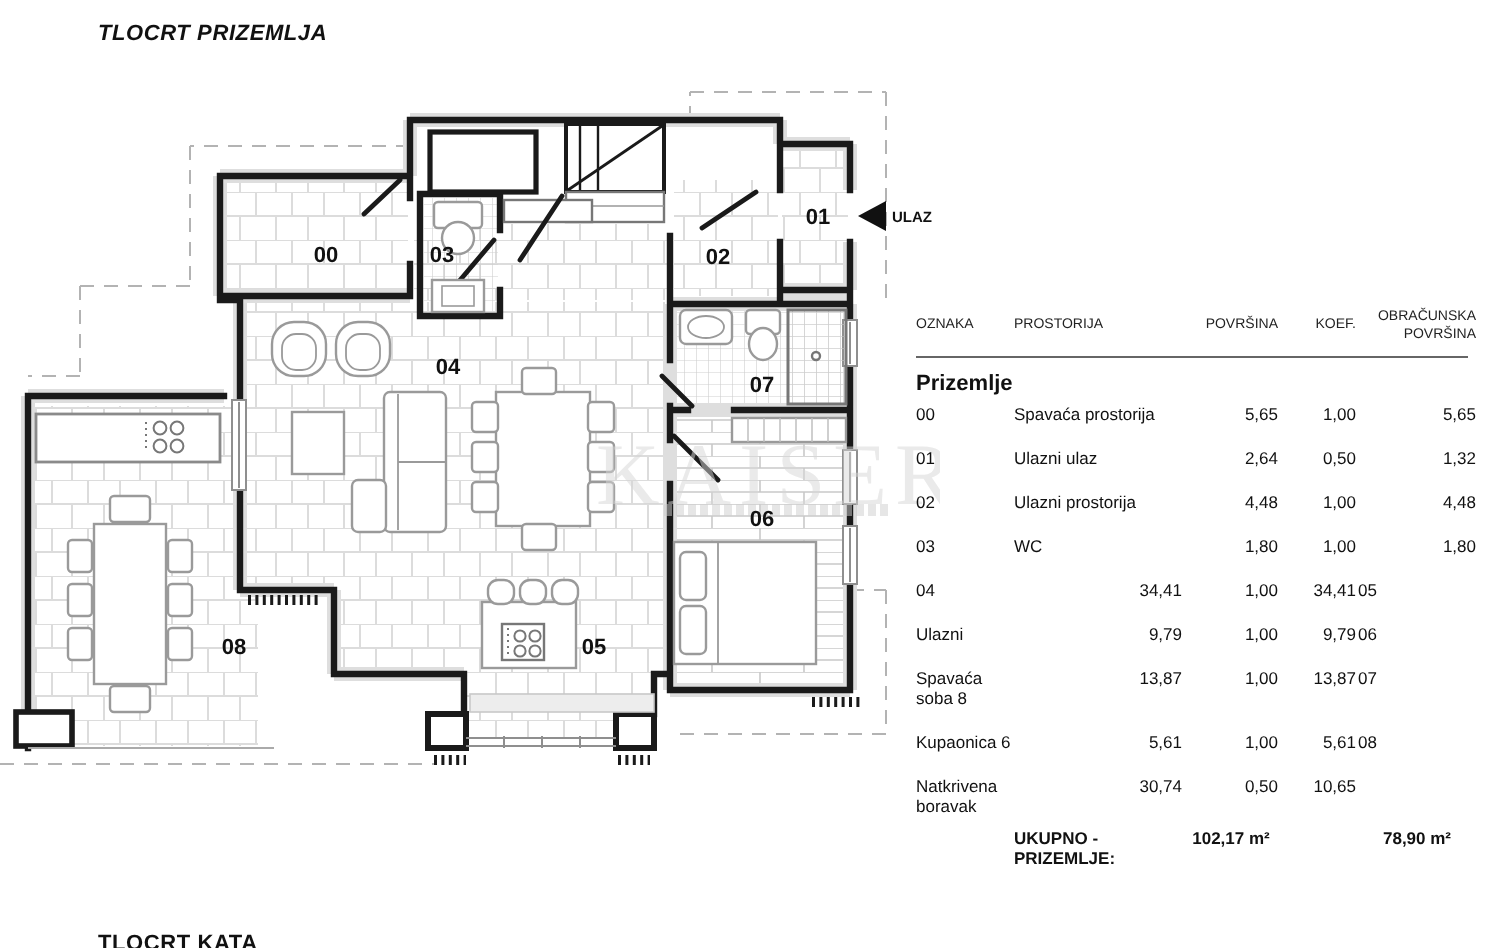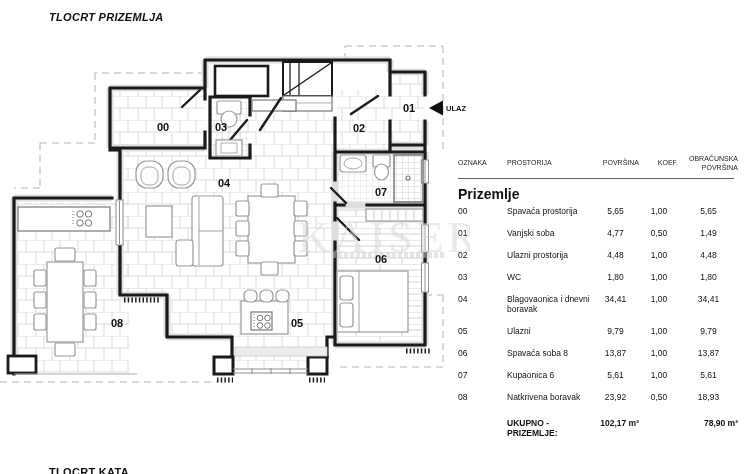--- a/index.html
+++ b/index.html
@@ -17,25 +17,25 @@
     font-size:11px;font-weight:700;letter-spacing:.3px;white-space:nowrap;
   }
   #plan-wrap{position:absolute;left:0;top:36px;width:470px;height:404px}
 
   
   .area-table{position:absolute;left:458px;top:155px;width:278px}
   .grid{display:grid;grid-template-columns:48px 84px 47px 38px 59px;column-gap:1px}
   .hdr{font-size:7px;color:#222;align-items:center;line-height:1.25}
   .hdr .r{text-align:right}
   .rule{border:0;border-top:1px solid #666;margin:5px 0 0 0;width:276px}
-  .sect{font-weight:700;font-size:14px;margin:7px 0 4px 0}
+  .sect{font-weight:700;font-size:11px;margin:7px 0 4px 0}
   .rows{row-gap:12px;font-size:8.5px;line-height:1.18;margin-top:3px}
-  .rows .r{text-align:center}
-  .tot{margin-top:16px;font-weight:700;font-size:8.5px}
-  .tot .r{text-align:right}
+  .rows .r{text-align:right}
+  .tot{margin-top:6px;font-weight:700;font-size:8.5px}
+  .tot .r{text-align:center}
   .cell{min-height:8px}
 </style>
 </head>
 <body>
 
 <div class="sheet-title">TLOCRT PRIZEMLJA</div>
 
 <div id="plan-wrap">
 <svg width="470" height="404" viewBox="0 36 470 404" xmlns="http://www.w3.org/2000/svg">
   <defs>
@@ -271,39 +271,38 @@
   <div class="sect">Prizemlje</div>
 
   <div class="grid rows">
   <div class="cell">00</div>
   <div class="cell">Spavaća prostorija</div>
   <div class="cell r">5,65</div>
   <div class="cell r">1,00</div>
   <div class="cell r">5,65</div>
 
   <div class="cell">01</div>
-  <div class="cell">Vanjski soba</div>
-  <div class="cell r">4,77</div>
+  <div class="cell">Ulazni ulaz</div>
+  <div class="cell r">2,64</div>
   <div class="cell r">0,50</div>
-  <div class="cell r">1,49</div>
+  <div class="cell r">1,32</div>
 
   <div class="cell">02</div>
   <div class="cell">Ulazni prostorija</div>
   <div class="cell r">4,48</div>
   <div class="cell r">1,00</div>
   <div class="cell r">4,48</div>
 
   <div class="cell">03</div>
   <div class="cell">WC</div>
   <div class="cell r">1,80</div>
   <div class="cell r">1,00</div>
   <div class="cell r">1,80</div>
 
   <div class="cell">04</div>
-  <div class="cell">Blagovaonica i dnevni boravak</div>
   <div class="cell r">34,41</div>
   <div class="cell r">1,00</div>
   <div class="cell r">34,41</div>
 
   <div class="cell">05</div>
   <div class="cell">Ulazni</div>
   <div class="cell r">9,79</div>
   <div class="cell r">1,00</div>
   <div class="cell r">9,79</div>
 
@@ -314,23 +313,23 @@
   <div class="cell r">13,87</div>
 
   <div class="cell">07</div>
   <div class="cell">Kupaonica 6</div>
   <div class="cell r">5,61</div>
   <div class="cell r">1,00</div>
   <div class="cell r">5,61</div>
 
   <div class="cell">08</div>
   <div class="cell">Natkrivena boravak</div>
-  <div class="cell r">23,92</div>
+  <div class="cell r">30,74</div>
   <div class="cell r">0,50</div>
-  <div class="cell r">18,93</div>
+  <div class="cell r">10,65</div>
 </div>
 
   <div class="grid tot">
     <div class="cell"></div>
     <div class="cell">UKUPNO - PRIZEMLJE:</div>
     <div class="cell r">102,17 m²</div>
     <div class="cell"></div>
     <div class="cell r">78,90 m²</div>
   </div>
 </div>

